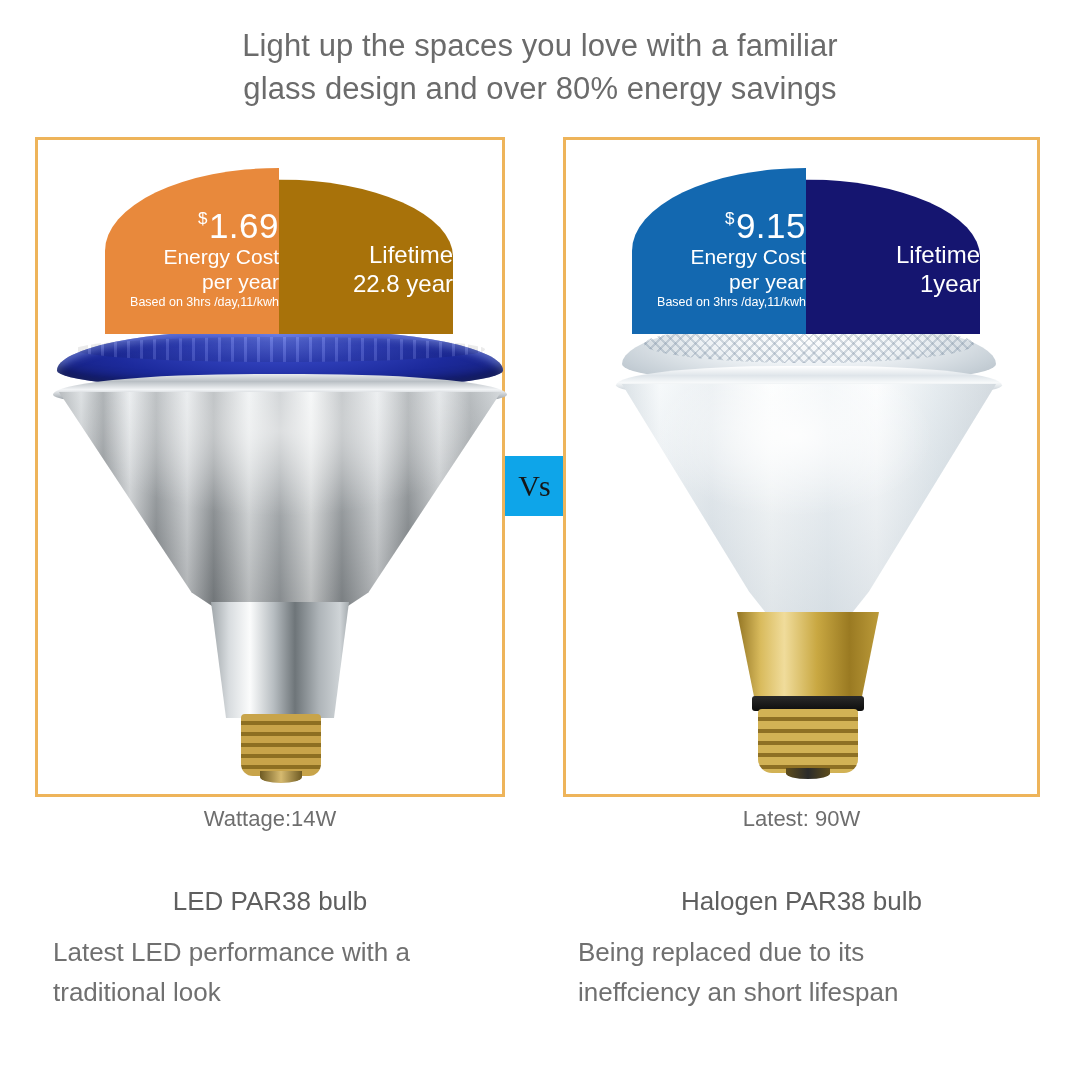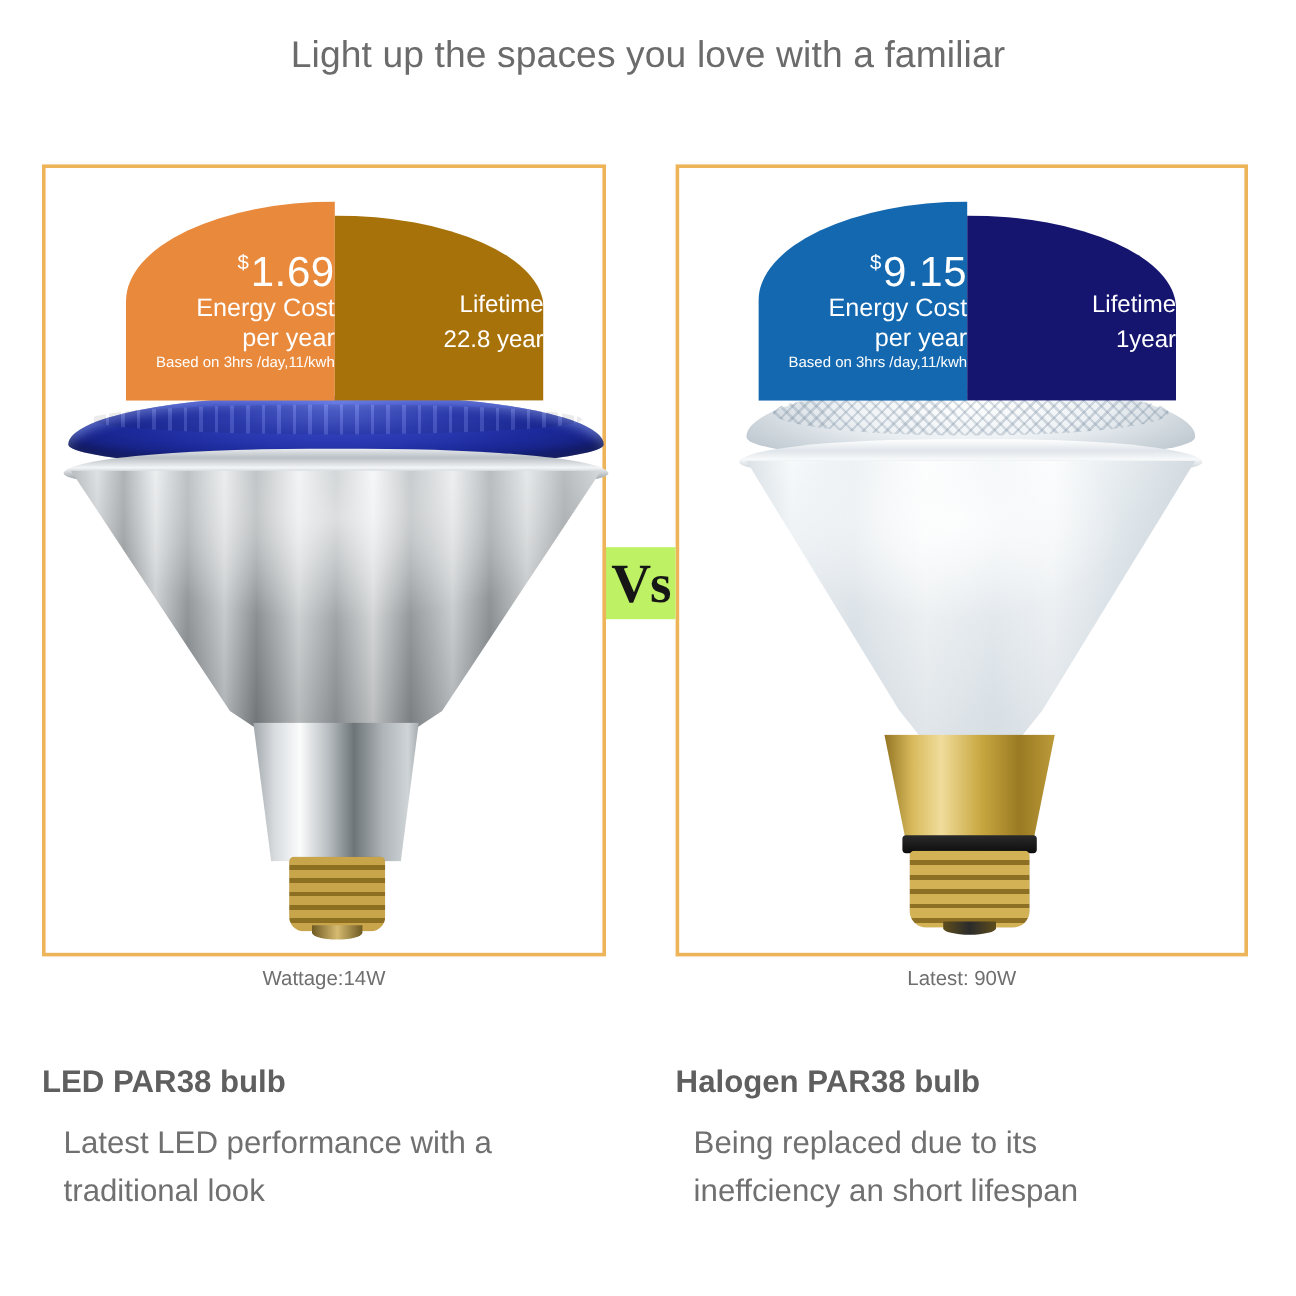--- a/index.html
+++ b/index.html
@@ -20,24 +20,24 @@
   
   .panel {
     position:absolute; top:137px; height:660px;
     border:3px solid #eeb45a; background:#fff;
   }
   .panel.left  { left:35px;  width:470px; }
   .panel.right { left:563px; width:477px; }
 
   .vs {
     position:absolute; left:505px; top:456px; width:58px; height:60px;
-    background:#bef264; z-index:6;
+    background:#0ea5e9; z-index:6;
     display:flex; align-items:center; justify-content:center;
     font-family:"Liberation Serif", serif;
-    font-size:46px; font-weight:bold; color:#161616; letter-spacing:-1px;
+    font-size:30px; font-weight:normal; color:#161616; letter-spacing:-1px;
   }
 
   
   .badge { position:absolute; z-index:4; }
   .badge .dome {
     position:absolute; left:0; top:0; width:100%; height:100%;
     overflow:hidden;
   }
   .badge .half {
     position:absolute; top:0; height:100%; width:50%;
@@ -52,21 +52,21 @@
   .badge .half.r { left:50%; }
   .badge .half.r .fill { left:-100%; }
   .badge .half.r { transform:scaleY(.93); transform-origin:bottom center; }
 
   .badge .txt { position:absolute; z-index:5; color:#fff; text-align:right; }
 
   .b-price { font-size:35px; line-height:36px; font-weight:400; letter-spacing:.5px; }
   .b-price .cur { font-size:17px; vertical-align:14px; margin-right:1px; }
   .b-label { font-size:21px; line-height:25px; }
   .b-note  { font-size:12.5px; line-height:16px; }
-  .b-life  { font-size:20px; line-height:29px; }
+  .b-life  { font-size:24px; line-height:29px; }
 
   
   .bulb { position:absolute; z-index:3; }
 
   
   .led-lens {
     position:absolute; left:12px; top:0; width:446px; height:58px;
     border-radius:50% 50% 44% 44% / 78% 78% 34% 34%;
     background:
       radial-gradient(ellipse 60% 120% at 50% 10%, #5a6ddc 0%, #2f3fb9 38%, #1c2a9c 70%, #16217f 100%);
@@ -180,45 +180,46 @@
   }
   .blue-mark {
     position:absolute; left:282px; top:462px;
     font-size:14px; letter-spacing:1px; color:#2b2724;
   }
   .spec-lines { position:absolute; left:282px; top:480px; width:84px; }
   .spec-lines div { font-size:7px; line-height:9.5px; color:#3a3430; opacity:.72; }
 
   
   .wattage {
-    position:absolute; top:806px; font-size:17px; color:#6e6e6e; text-align:center;
+    position:absolute; top:806px; font-size:22px; color:#6e6e6e; text-align:center;
   }
   .wattage.left  { left:35px;  width:470px; }
   .wattage.right { left:563px; width:477px; }
 
   .prodname {
-    position:absolute; top:886px; font-size:26px; font-weight:bold; color:#5f5f5f; text-align:left;
+    position:absolute; top:886px; font-size:26px; font-weight:normal; color:#5f5f5f; text-align:center;
   }
   .prodname.left  { left:35px;  width:470px; }
   .prodname.right { left:563px; width:477px; }
 
   .desc {
     position:absolute; top:932px; font-size:26px; line-height:40px; color:#707070;
   }
   .desc.left  { left:53px;  width:470px; }
   .desc.right { left:578px; width:490px; }
   .desc span { display:block; }
 </style>
 </head>
 <body>
 
 <div class="page">
 
   <div class="headline">
     <span>Light up the spaces you love  with a familiar</span>
+    <span>glass design and over 80% energy savings</span>
   </div>
 
   <div class="panel left"></div>
 
   <div class="bulb" style="left:45px; top:330px; width:470px; height:460px;">
     <div class="led-lens"></div>
     <div class="led-rim"></div>
     <div class="led-cone"></div>
     <div class="led-neck"></div>
     <div class="led-base"></div>

